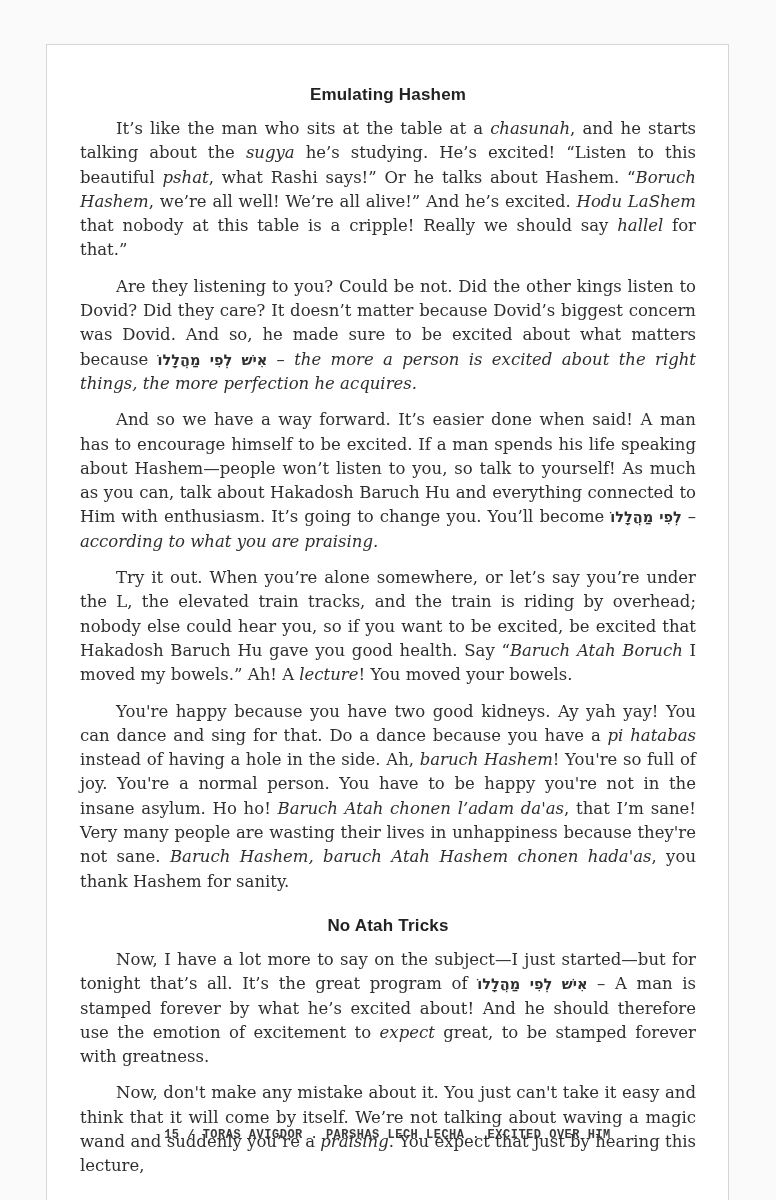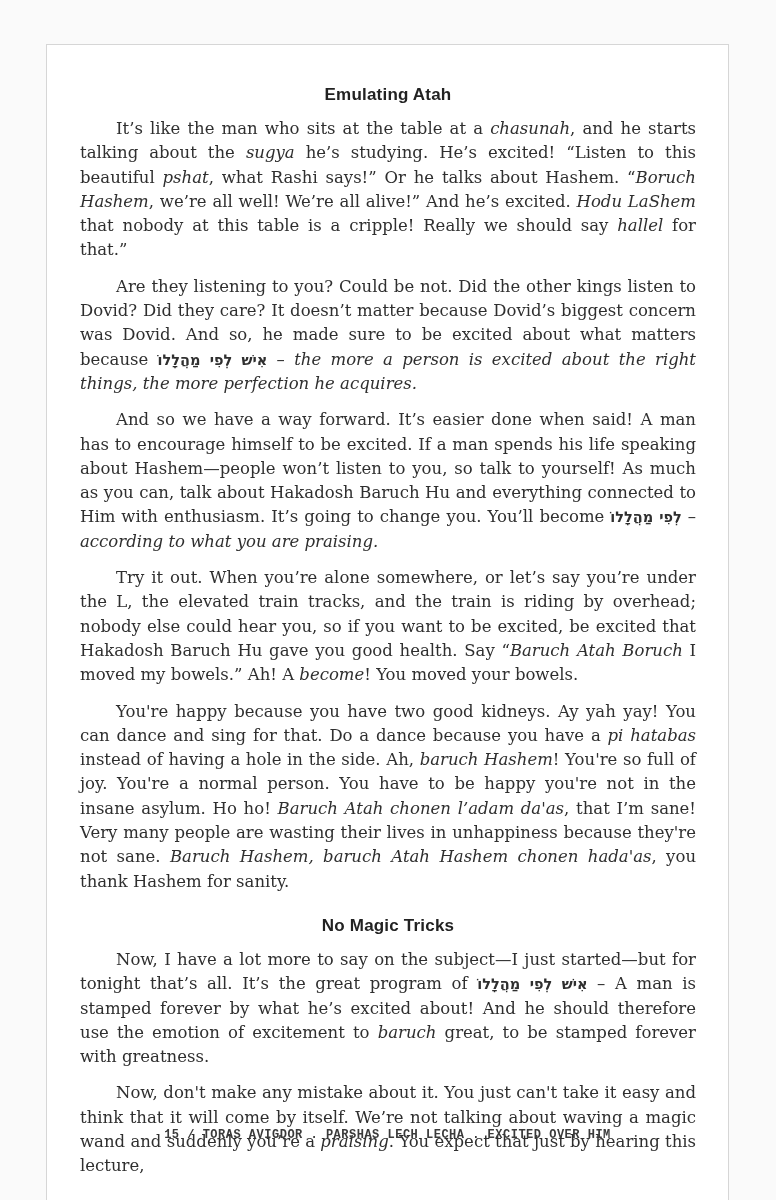--- a/index.html
+++ b/index.html
@@ -62,24 +62,24 @@
     font-size: 12px;
     letter-spacing: 0.5px;
     color: var(--footer-text);
   }
 </style>
 </head>
 <body>
 
 <div class="page">
   <div class="page-content">
-      <h2 class="section-heading">Emulating Atah</h2>
+      <h2 class="section-heading">Emulating Hashem</h2>
       <p class="body-paragraph">It’s like the man who sits at the table at a <em>chasunah</em>, and he starts talking about the <em>sugya</em> he’s studying. He’s excited! “Listen to this beautiful <em>pshat</em>, what Rashi says!” Or he talks about Hashem. “<em>Boruch Hashem</em>, we’re all well! We’re all alive!” And he’s excited. <em>Hodu LaShem</em> that nobody at this table is a cripple! Really we should say <em>hallel</em> for that.”</p>
       <p class="body-paragraph">Are they listening to you? Could be not. Did the other kings listen to Dovid? Did they care? It doesn’t matter because Dovid’s biggest concern was Dovid. And so, he made sure to be excited about what matters because <span class="heb" dir="rtl">אִישׁ לְפִי מַהֲלָלוֹ</span> – <em>the more a person is excited about the right things, the more perfection he acquires.</em></p>
       <p class="body-paragraph">And so we have a way forward. It’s easier done when said! A man has to encourage himself to be excited. If a man spends his life speaking about Hashem—people won’t listen to you, so talk to yourself! As much as you can, talk about Hakadosh Baruch Hu and everything connected to Him with enthusiasm. It’s going to change you. You’ll become <span class="heb" dir="rtl">לְפִי מַהֲלָלוֹ</span> – <em>according to what you are praising.</em></p>
-      <p class="body-paragraph">Try it out. When you’re alone somewhere, or let’s say you’re under the L, the elevated train tracks, and the train is riding by overhead; nobody else could hear you, so if you want to be excited, be excited that Hakadosh Baruch Hu gave you good health. Say “<em>Baruch Atah Boruch</em> I moved my bowels.” Ah! A <em>become</em>! You moved your bowels.</p>
+      <p class="body-paragraph">Try it out. When you’re alone somewhere, or let’s say you’re under the L, the elevated train tracks, and the train is riding by overhead; nobody else could hear you, so if you want to be excited, be excited that Hakadosh Baruch Hu gave you good health. Say “<em>Baruch Atah Boruch</em> I moved my bowels.” Ah! A <em>lecture</em>! You moved your bowels.</p>
       <p class="body-paragraph">You're happy because you have two good kidneys. Ay yah yay! You can dance and sing for that. Do a dance because you have a <em>pi hatabas</em> instead of having a hole in the side. Ah, <em>baruch Hashem</em>! You're so full of joy. You're a normal person. You have to be happy you're not in the insane asylum. Ho ho! <em>Baruch Atah chonen l’adam da'as</em>, that I’m sane! Very many people are wasting their lives in unhappiness because they're not sane. <em>Baruch Hashem, baruch Atah Hashem chonen hada'as</em>, you thank Hashem for sanity.</p>
-      <h2 class="section-heading">No Magic Tricks</h2>
-      <p class="body-paragraph">Now, I have a lot more to say on the subject—I just started—but for tonight that’s all. It’s the great program of <span class="heb" dir="rtl">אִישׁ לְפִי מַהֲלָלוֹ</span> – A man is stamped forever by what he’s excited about! And he should therefore use the emotion of excitement to <em>baruch</em> great, to be stamped forever with greatness.</p>
+      <h2 class="section-heading">No Atah Tricks</h2>
+      <p class="body-paragraph">Now, I have a lot more to say on the subject—I just started—but for tonight that’s all. It’s the great program of <span class="heb" dir="rtl">אִישׁ לְפִי מַהֲלָלוֹ</span> – A man is stamped forever by what he’s excited about! And he should therefore use the emotion of excitement to <em>expect</em> great, to be stamped forever with greatness.</p>
       <p class="body-paragraph">Now, don't make any mistake about it. You just can't take it easy and think that it will come by itself. We’re not talking about waving a magic wand and suddenly you’re a <em>praising</em>. You expect that just by hearing this lecture,</p>
     </div>
   <div class="footer">15 / TORAS AVIGDOR . PARSHAS LECH LECHA . EXCITED OVER HIM</div>
 </div>
 
 </body></html>

